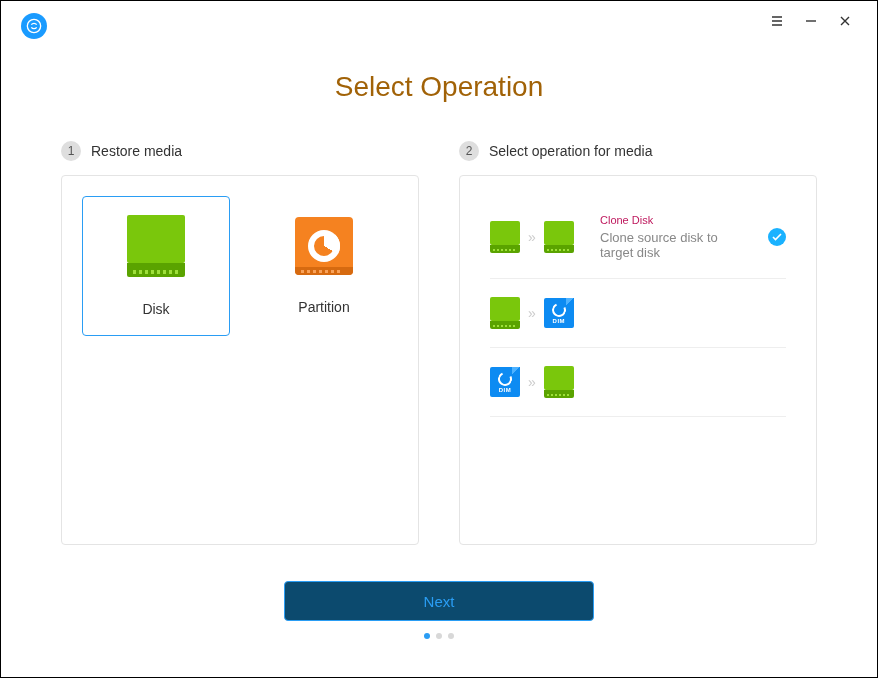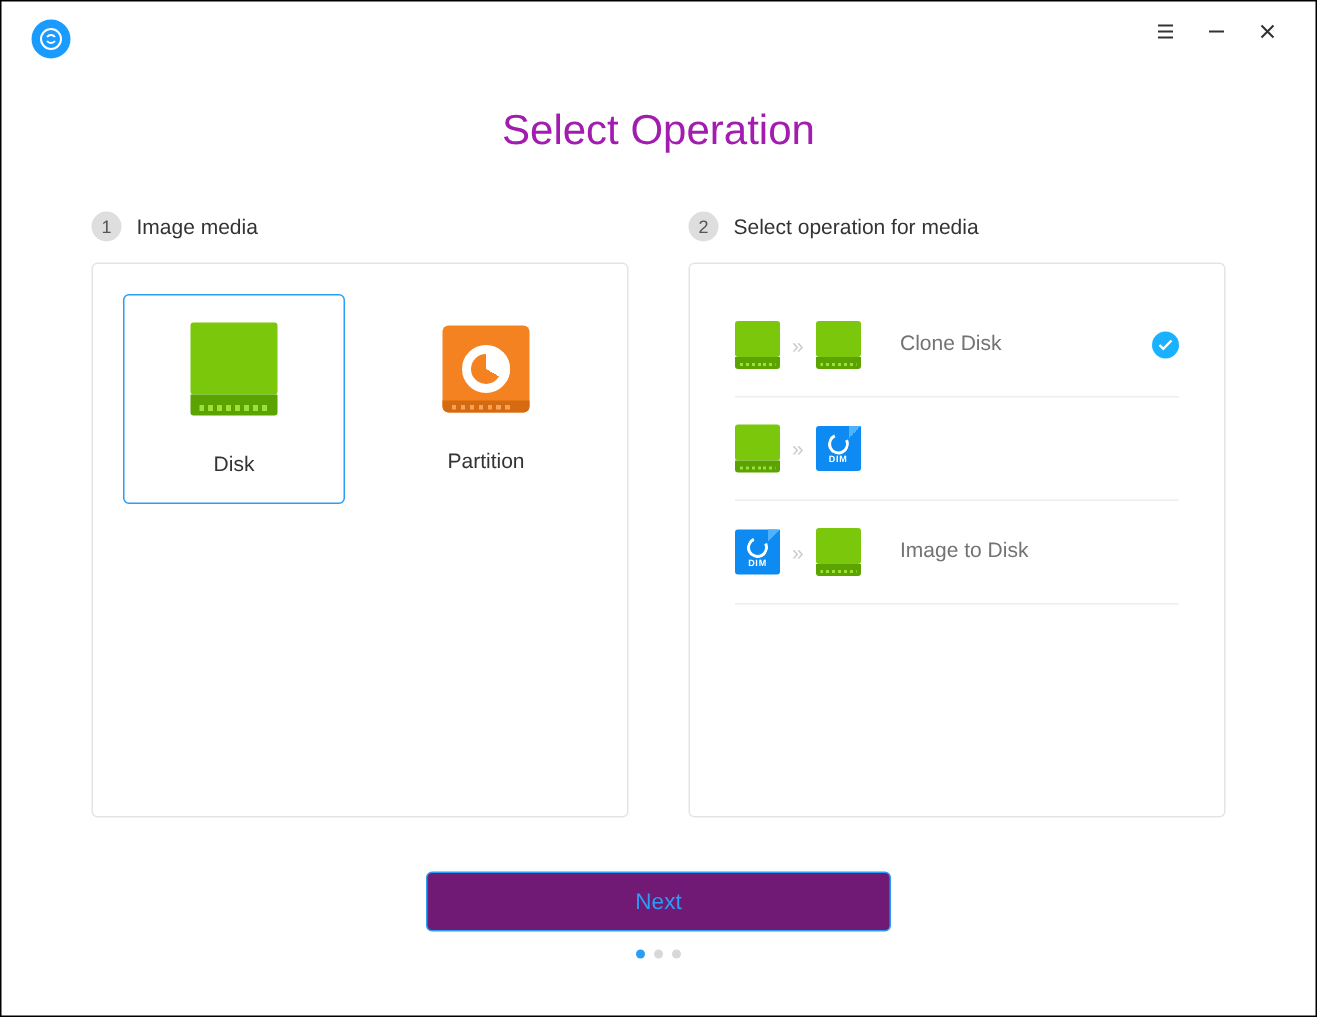--- a/index.html
+++ b/index.html
@@ -24,21 +24,21 @@
     margin-left: 10px; margin-top: 10px;
   }
   .logo svg { width: 16px; height: 16px; }
   .win-controls { margin-left: auto; display: flex; gap: 18px; padding-right: 14px; align-items: center; }
   .win-btn { width: 16px; height: 16px; display:flex; align-items:center; justify-content:center; cursor:pointer; color:#333; }
 
   .page-title {
     text-align: center;
     font-size: 28px;
     font-weight: 400;
-    color: #a21caf;
+    color: #a16207;
     margin-top: 30px;
     margin-bottom: 38px;
   }
 
   .columns {
     display: flex;
     padding: 0 60px;
     gap: 40px;
   }
   .col { flex: 1; }
@@ -97,35 +97,35 @@
   .op-item {
     display:flex; align-items:center; gap: 14px;
     padding: 18px 0;
     border-bottom: 1px solid #eee;
     cursor:pointer;
     position:relative;
   }
   .op-ico-row { display:flex; align-items:center; gap:8px; min-width:96px;}
   .arrow-between { color:#ccc; font-size:14px; }
   .op-text { flex:1; }
-  .op-title { font-size:14px; color:#737373; margin-bottom:4px; }
+  .op-title { font-size:11px; color:#be185d; margin-bottom:4px; }
   .op-desc { font-size:13px; color:#888; }
   .op-check {
     width:18px; height:18px; border-radius:50%; background:#1ab2ff; display:flex; align-items:center; justify-content:center;
   }
   .op-check svg{ width:10px; height:10px; fill:#fff;}
   .dim-icon { width:30px; height:30px; background:#0d8bf2; border-radius:2px; position:relative; display:flex; flex-direction:column; align-items:center; justify-content:center;}
   .dim-icon::before{ content:""; position:absolute; top:0; right:0; width:8px; height:8px; background:linear-gradient(135deg,#4db2ff 50%,#0d8bf2 50%);}
   .dim-swirl{ width:14px; height:14px; border:2px solid #fff; border-radius:50%; border-top-color:transparent; transform:rotate(20deg);}
   .dim-label{ font-size:6px; color:#fff; font-weight:bold; margin-top:1px; letter-spacing:0.5px;}
 
   .next-btn {
     display:block; margin: 36px auto 0;
     width: 310px; height:40px;
-    background:#701a75; border:1px solid #2a9df4; border-radius:4px;
+    background:#0c4a6e; border:1px solid #2a9df4; border-radius:4px;
     color:#2a9df4; font-size:15px; cursor:pointer;
   }
   .dots{ display:flex; gap:6px; justify-content:center; margin-top:12px;}
   .dot{ width:6px; height:6px; border-radius:50%; background:#d8d8d8;}
   .dot.active{ background:#2a9df4;}
 </style>
 </head>
 <body>
 
 <div class="titlebar">
@@ -153,21 +153,21 @@
     </div>
   </div>
 </div>
 
 <h1 class="page-title">Select Operation</h1>
 
 <div class="columns">
   <div class="col">
     <div class="col-header">
       <span class="step-badge">1</span>
-      <span>Image media</span>
+      <span>Restore media</span>
     </div>
     <div class="panel">
       <div class="media-row">
         <div class="media-card selected">
           <div class="disk-icon">
             <div class="disk-body"></div>
               <div class="disk-base"></div>
               <div class="disk-lights"></div>
           </div>
           <div class="media-label">Disk</div>
@@ -200,20 +200,21 @@
               </div>
             <span class="arrow-between">»</span>
             <div class="disk-icon small">
                 <div class="disk-body"></div>
                 <div class="disk-base"></div>
                 <div class="disk-lights"></div>
               </div>
           </div>
           <div class="op-text">
             <div class="op-title">Clone Disk</div>
+            <div class="op-desc">Clone source disk to target disk</div>
           </div>
           <div class="op-check">
               <svg viewBox="0 0 10 10">
                 <path d="M1 5l2.5 2.5L9 2" fill="none" stroke="#fff" stroke-width="1.6"></path>
               </svg>
             </div>
         </div>
 
         <div class="op-item">
           <div class="op-ico-row">
@@ -239,21 +240,20 @@
                 <div class="dim-label">DIM</div>
               </div>
             <span class="arrow-between">»</span>
             <div class="disk-icon small">
                 <div class="disk-body"></div>
                 <div class="disk-base"></div>
                 <div class="disk-lights"></div>
               </div>
           </div>
           <div class="op-text">
-            <div class="op-title">Image to Disk</div>
           </div>
         </div>
       </div>
     </div>
   </div>
 </div>
 
 <button class="next-btn">Next</button>
 <div class="dots">
   <span class="dot active"></span>

